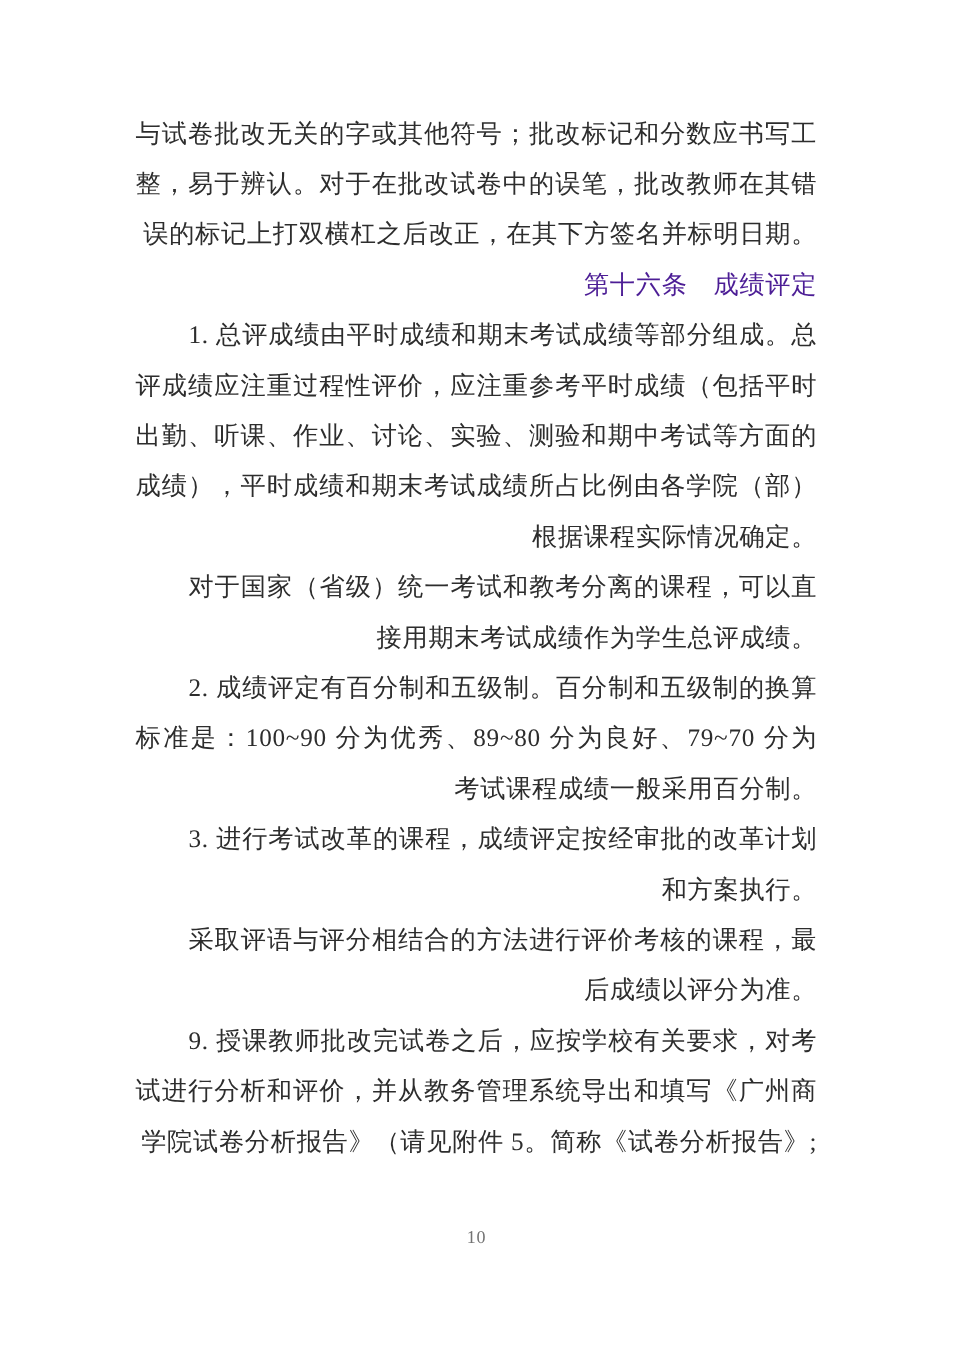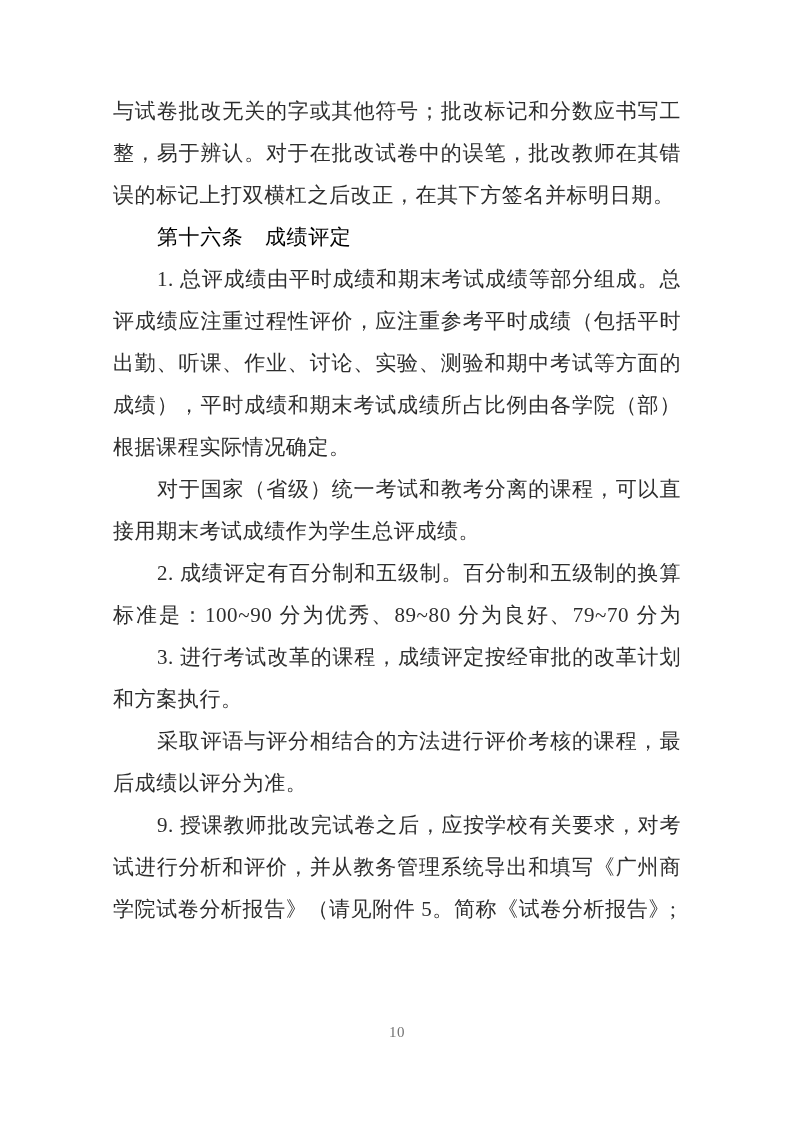--- a/index.html
+++ b/index.html
@@ -21,34 +21,34 @@
     left: 113px;
     top: 90px;
     width: 568px;
   }
   .line {
     height: 42px;
     line-height: 42px;
     font-size: 21px;
     letter-spacing: 0.6px;
     white-space: nowrap;
-    text-align: left;
+    text-align: right;
   }
   
   .line.just {
     white-space: normal;
     text-align: justify;
     text-align-last: justify;
   }
   
   .line.ind {
     text-indent: 44px;
   }
   .heading {
-    color: #000000;
+    color: #4c1d95;
   }
   .page-number {
     position: absolute;
     top: 1022px;
     left: 0;
     width: 794px;
     text-align: center;
     font-size: 15px;
     line-height: 20px;
     color: #737373;
@@ -66,20 +66,21 @@
     <div class="line ind heading">第十六条　成绩评定</div>
     <div class="line ind just">1. 总评成绩由平时成绩和期末考试成绩等部分组成。总</div>
     <div class="line just">评成绩应注重过程性评价，应注重参考平时成绩（包括平时</div>
     <div class="line just">出勤、听课、作业、讨论、实验、测验和期中考试等方面的</div>
     <div class="line just">成绩），平时成绩和期末考试成绩所占比例由各学院（部）</div>
     <div class="line">根据课程实际情况确定。</div>
     <div class="line ind just">对于国家（省级）统一考试和教考分离的课程，可以直</div>
     <div class="line">接用期末考试成绩作为学生总评成绩。</div>
     <div class="line ind just">2. 成绩评定有百分制和五级制。百分制和五级制的换算</div>
     <div class="line just">标准是：100~90 分为优秀、89~80 分为良好、79~70 分为</div>
+    <div class="line ind">考试课程成绩一般采用百分制。</div>
     <div class="line ind just">3. 进行考试改革的课程，成绩评定按经审批的改革计划</div>
     <div class="line">和方案执行。</div>
     <div class="line ind just">采取评语与评分相结合的方法进行评价考核的课程，最</div>
     <div class="line">后成绩以评分为准。</div>
     <div class="line ind just">9. 授课教师批改完试卷之后，应按学校有关要求，对考</div>
     <div class="line just">试进行分析和评价，并从教务管理系统导出和填写《广州商</div>
     <div class="line">学院试卷分析报告》（请见附件 5。简称《试卷分析报告》;</div>
   </div>
 
   <div class="page-number">10</div>

